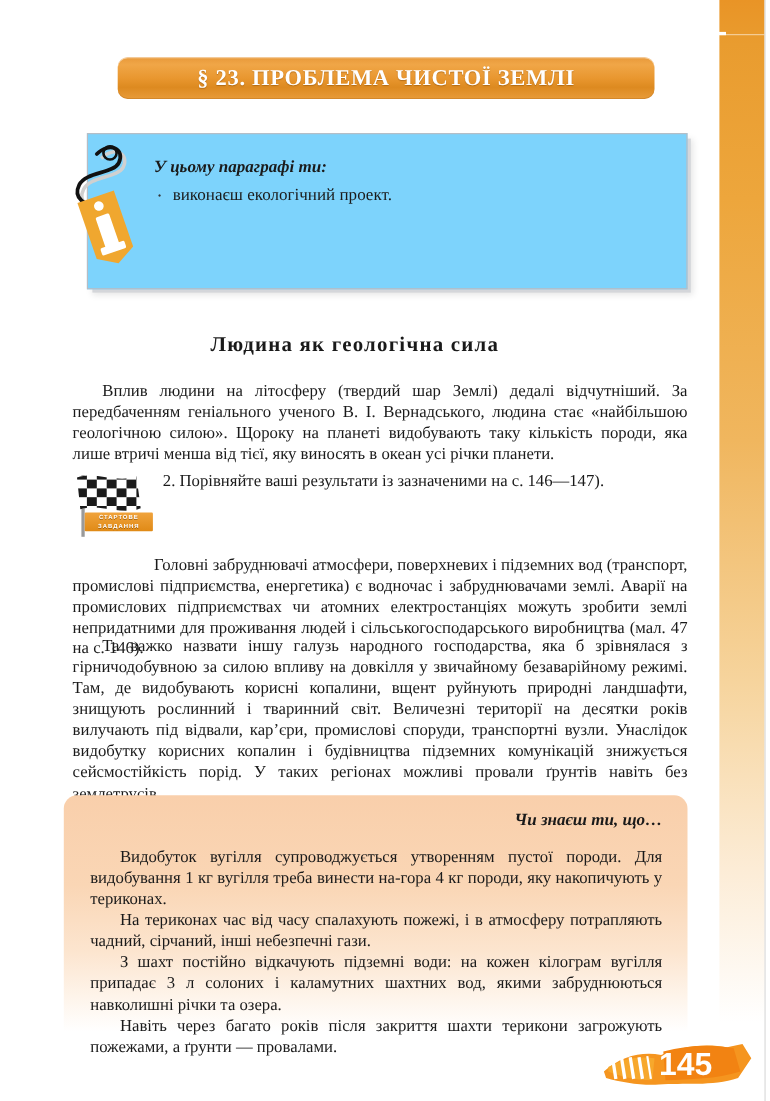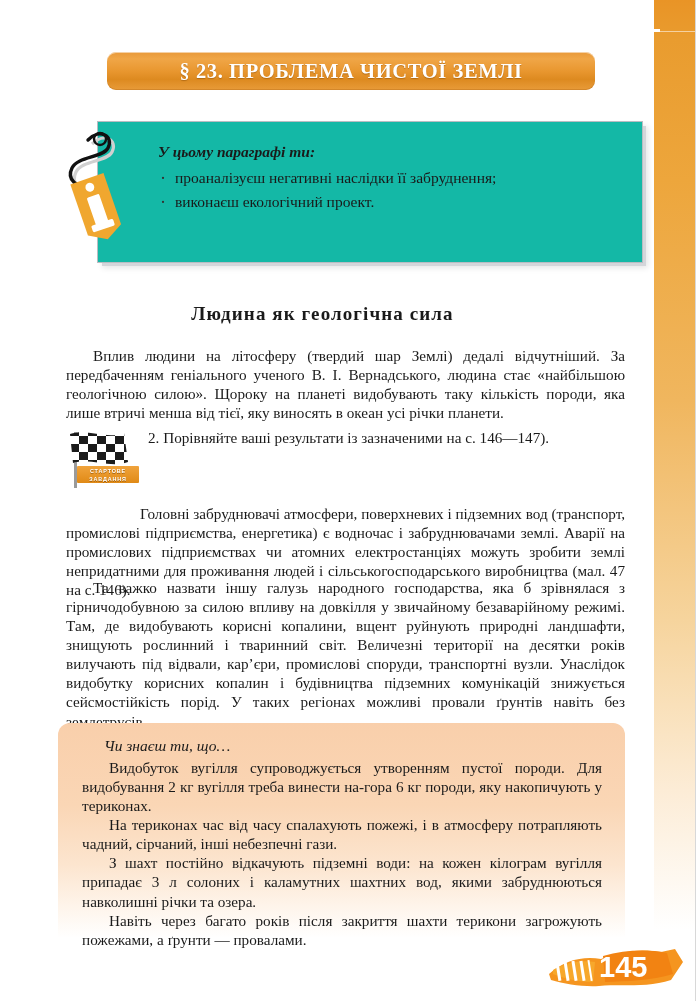--- a/index.html
+++ b/index.html
@@ -88,27 +88,27 @@
     font-weight: bold;
     font-size: 20.5px;
     letter-spacing: 0.6px;
     text-shadow: 0 1px 1px rgba(120,65,0,0.45);
     white-space: nowrap;
   }
 
   
   .info-box {
     position: absolute;
-    left: 97px;
+    left: 79px;
     top: 121px;
     width: 546px;
     height: 142px;
     box-sizing: border-box;
     border: 1px solid #b9bcc2;
-    background: #14b8a6;
+    background: #7dd3fc;
     box-shadow: 4px 4px 0 -1px #d4d6da, 5px 5px 6px rgba(0,0,0,0.10);
   }
   .info-inner {
     position: absolute;
     left: 60px;
     top: 21px;
     right: 14px;
   }
   .info-lead {
     font-style: italic;
@@ -233,24 +233,25 @@
         #fad6b5 38%,
         #fce5cf 66%,
         #fef4ea 85%,
         #ffffff 100%);
   }
   .know-inner {
     padding: 14px 23px 0 24px;
   }
   .know-lead {
     font-style: italic;
-    font-weight: normal;
+    font-weight: bold;
     font-size: 15.5px;
     padding-left: 22px;
-    margin-bottom: 3px;
+    margin-bottom: 15px;
+    text-align: right;
   }
   .know-inner p {
     margin: 0;
     font-size: 15.2px;
     line-height: 1.255;
     text-align: justify;
     text-indent: 27px;
   }
 
   
@@ -273,21 +274,20 @@
 <div class="banner-wrap">
   <div class="banner">
     <span class="banner-title">§ 23. ПРОБЛЕМА ЧИСТОЇ ЗЕМЛІ</span>
   </div>
 </div>
 
 <div class="info-box">
   <div class="info-inner">
     <div class="info-lead">У цьому параграфі ти:</div>
     <ul class="info-list">
-      <li>проаналізуєш негативні наслідки її забруднення;</li>
       <li>виконаєш екологічний проект.</li>
     </ul>
   </div>
 </div>
 
 <svg class="tag-icon" viewBox="0 0 92 118">
   <path d="M40 18 C 52 6, 66 14, 60 26 C 55 36, 30 34, 24 46 C 18 58, 30 66, 40 64" fill="none" stroke="#d0d0d0" stroke-width="3.2"></path>
   <path d="M36 14 C 48 2, 62 10, 56 22 C 51 32, 26 30, 20 42 C 14 54, 26 62, 36 60" fill="none" stroke="#111111" stroke-width="3.4" stroke-linecap="round"></path>
   <circle cx="48" cy="13" r="6" fill="none" stroke="#111111" stroke-width="2.4"></circle>
   <g transform="rotate(-19 48 80)">
@@ -345,21 +345,21 @@
   <p class="body" style="text-indent:74px">Головні забруднювачі атмосфери, поверхневих і підземних вод (транспорт, промислові підприємства, енергетика) є водночас і забруднювачами землі. Аварії на промислових підприємствах чи атомних електростанціях можуть зробити землі непридатними для проживання людей і сільськогосподарського виробництва (мал. 47 на с. 146).</p>
 </div>
 
 <div class="col" id="para-3">
   <p class="body">Та важко назвати іншу галузь народного господарства, яка б зрівнялася з гірничодобувною за силою впливу на довкілля у звичайному безаварійному режимі. Там, де видобувають корисні копалини, вщент руйнують природні ландшафти, знищують рослинний і тваринний світ. Величезні території на десятки років вилучають під відвали, кар’єри, промислові споруди, транспортні вузли. Унаслідок видобутку корисних копалин і будівництва підземних комунікацій знижується сейсмостійкість порід. У таких регіонах можливі провали ґрунтів навіть без землетрусів.</p>
 </div>
 
 <div class="know-box">
   <div class="know-inner">
     <div class="know-lead">Чи знаєш ти, що…</div>
-    <p>Видобуток вугілля супроводжується утворенням пустої породи. Для видобування 2 кг вугілля треба винести на-гора 6 кг породи, яку накопичують у териконах.</p>
+    <p>Видобуток вугілля супроводжується утворенням пустої породи. Для видобування 1 кг вугілля треба винести на-гора 4 кг породи, яку накопичують у териконах.</p>
     <p>На териконах час від часу спалахують пожежі, і в атмосферу потрапляють чадний, сірчаний, інші небезпечні гази.</p>
     <p>З шахт постійно відкачують підземні води: на кожен кілограм вугілля припадає 3 л солоних і каламутних шахтних вод, якими забруднюються навколишні річки та озера.</p>
     <p>Навіть через багато років після закриття шахти терикони загрожують пожежами, а ґрунти — провалами.</p>
   </div>
 </div>
 
 <div class="pagenum-wrap">
   <svg width="155" height="58" viewBox="0 0 155 58">
     <path d="M6 34 C 22 20, 40 16, 58 19 C 74 12, 96 8, 118 12 L 132 9 L 140 22 L 128 40 C 104 48, 78 44, 56 46 C 40 47, 22 44, 8 40 Z" fill="#f5951f"></path>
     <path d="M10 30 C 24 22, 38 20, 52 22 L 50 42 C 34 42, 20 38, 10 34 Z" fill="#f7a82c"></path>

